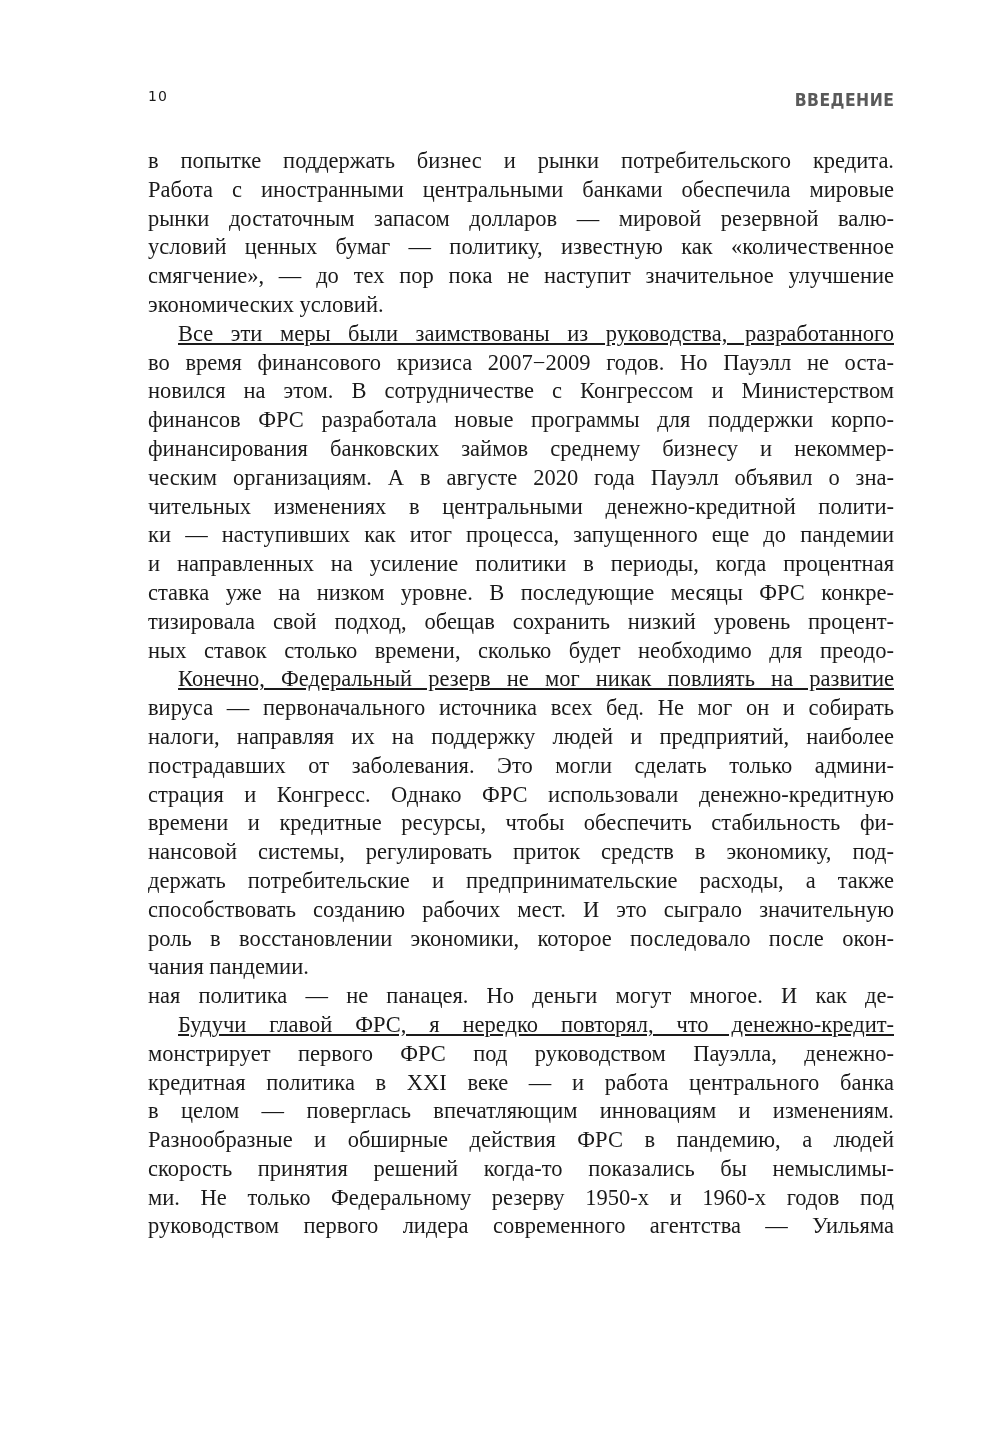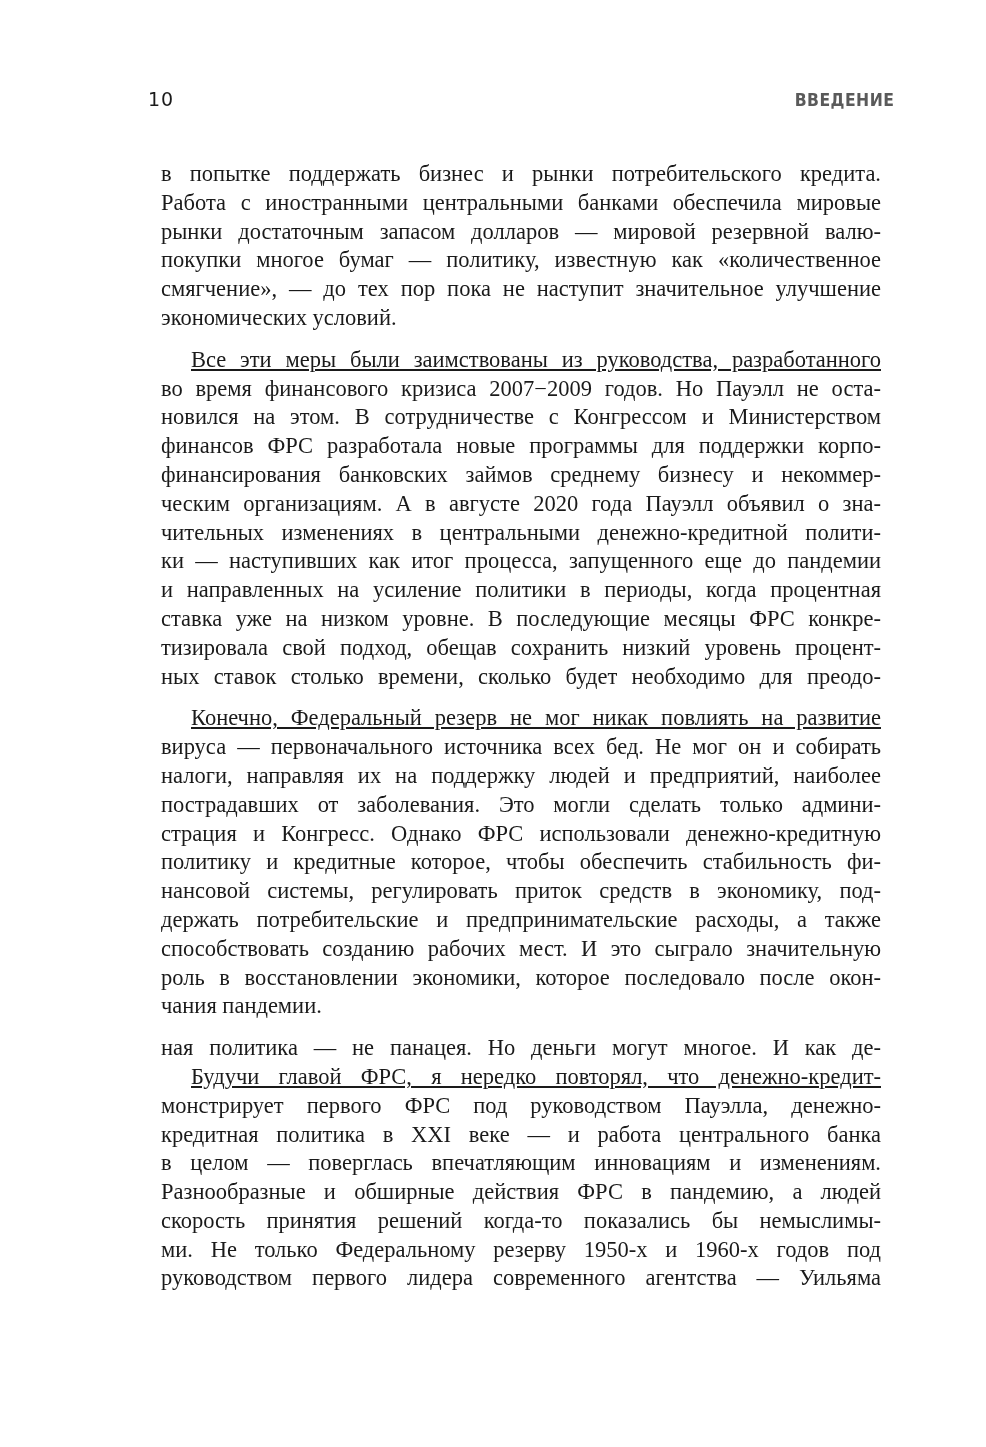--- a/index.html
+++ b/index.html
@@ -19,21 +19,21 @@
       top: 88px;
       left: 148px;
       width: 746px;
       height: 30px;
     }
     .page-number {
       position: absolute;
       left: 0;
       top: 0;
       font-family: "DejaVu Sans", sans-serif;
-      font-size: 19px;
+      font-size: 14px;
       color: #1a1a1a;
       letter-spacing: 1px;
     }
     .section-title {
       position: absolute;
       right: 0;
       top: 2px;
       font-family: "DejaVu Sans", sans-serif;
       font-weight: bold;
       font-size: 17px;
@@ -46,21 +46,21 @@
       position: absolute;
       top: 147px;
       left: 148px;
       width: 746px;
       font-family: "Liberation Serif", serif;
       font-size: 22.5px;
       line-height: 28.8px;
       color: #1a1a1a;
     }
     .para {
-      margin: 13px;
+      margin: 0;
       padding: 0;
     }
     .line {
       display: block;
       text-align: justify;
       text-align-last: justify;
       white-space: nowrap;
       height: 28.8px;
       overflow: visible;
     }
@@ -78,21 +78,21 @@
 <div class="running-head">
   <span class="page-number">10</span>
   <span class="section-title">ВВЕДЕНИЕ</span>
 </div>
 
 <div class="body-text" id="body-text">
     <div class="para">
       <span class="line">в попытке поддержать бизнес и рынки потребительского кредита.</span>
       <span class="line">Работа с иностранными центральными банками обеспечила мировые</span>
       <span class="line">рынки достаточным запасом долларов — мировой резервной валю-</span>
-      <span class="line">покупки многое бумаг — политику, известную как «количественное</span>
+      <span class="line">условий ценных бумаг — политику, известную как «количественное</span>
       <span class="line">смягчение», — до тех пор пока не наступит значительное улучшение</span>
       <span class="line last">экономических условий.</span>
     </div>
     <div class="para">
       <span class="line indent">Все эти меры были заимствованы из руководства, разработанного</span>
       <span class="line">во время финансового кризиса 2007−2009 годов. Но Пауэлл не оста-</span>
       <span class="line">новился на этом. В сотрудничестве с Конгрессом и Министерством</span>
       <span class="line">финансов ФРС разработала новые программы для поддержки корпо-</span>
       <span class="line">финансирования банковских займов среднему бизнесу и некоммер-</span>
       <span class="line">ческим организациям. А в августе 2020 года Пауэлл объявил о зна-</span>
@@ -102,21 +102,21 @@
       <span class="line">ставка уже на низком уровне. В последующие месяцы ФРС конкре-</span>
       <span class="line">тизировала свой подход, обещав сохранить низкий уровень процент-</span>
       <span class="line">ных ставок столько времени, сколько будет необходимо для преодо-</span>
     </div>
     <div class="para">
       <span class="line indent">Конечно, Федеральный резерв не мог никак повлиять на развитие</span>
       <span class="line">вируса — первоначального источника всех бед. Не мог он и собирать</span>
       <span class="line">налоги, направляя их на поддержку людей и предприятий, наиболее</span>
       <span class="line">пострадавших от заболевания. Это могли сделать только админи-</span>
       <span class="line">страция и Конгресс. Однако ФРС использовали денежно-кредитную</span>
-      <span class="line">политику и кредитные которое, чтобы обеспечить стабильность фи-</span>
+      <span class="line">времени и кредитные ресурсы, чтобы обеспечить стабильность фи-</span>
       <span class="line">нансовой системы, регулировать приток средств в экономику, под-</span>
       <span class="line">держать потребительские и предпринимательские расходы, а также</span>
       <span class="line">способствовать созданию рабочих мест. И это сыграло значительную</span>
       <span class="line">роль в восстановлении экономики, которое последовало после окон-</span>
       <span class="line last">чания пандемии.</span>
     </div>
     <div class="para">
       <span class="line">ная политика — не панацея. Но деньги могут многое. И как де-</span>
       <span class="line indent">Будучи главой ФРС, я нередко повторял, что денежно-кредит-</span>
       <span class="line">монстрирует первого ФРС под руководством Пауэлла, денежно-</span>

